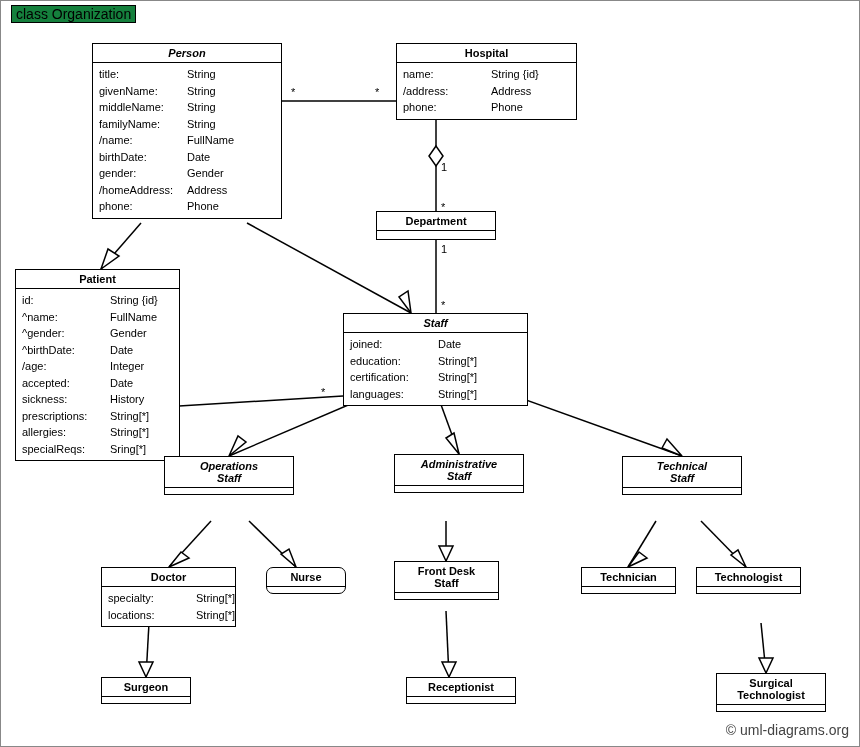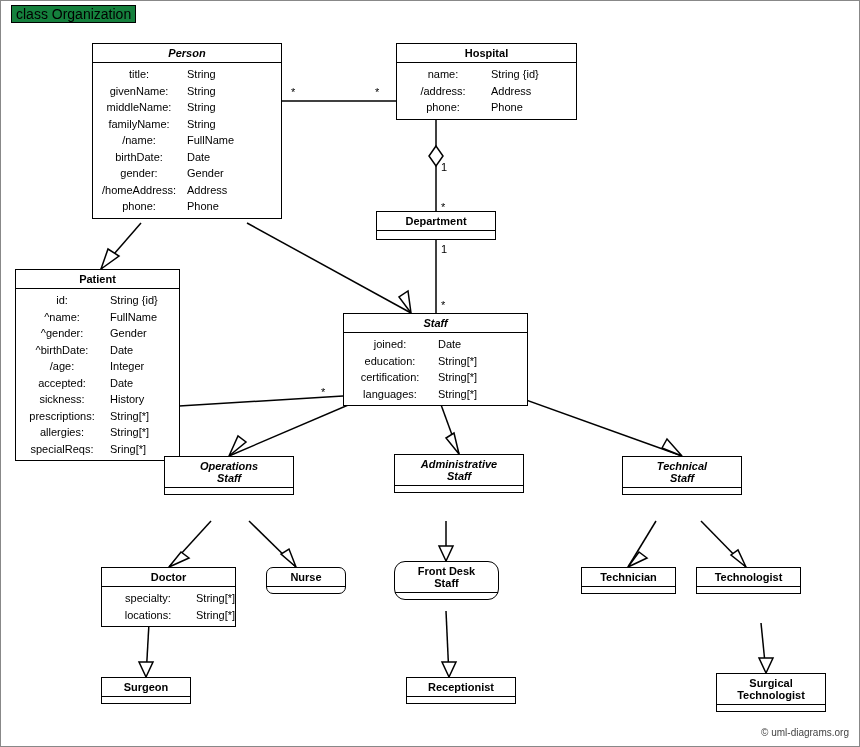--- a/index.html
+++ b/index.html
@@ -38,40 +38,39 @@
       text-align: center;
       padding: 3px 6px;
       font-weight: bold;
     }
     .uml-class .class-header.italic {
       font-style: italic;
     }
     .uml-class .class-body {
       padding: 3px 6px;
       line-height: 1.5;
-      text-align: center;
     }
     .attr-row {
       display: flex;
       gap: 8px;
     }
     .attr-name { min-width: 80px; }
     .attr-type { }
     svg.arrows {
       position: absolute;
       top: 0; left: 0;
       width: 860px;
       height: 747px;
       pointer-events: none;
     }
     .copyright {
       position: absolute;
       bottom: 8px;
       right: 10px;
-      font-size: 10px;
+      font-size: 14px;
       color: #444;
     }
   </style>
 </head>
 <body>
 
 <div id="diagram-container">
 
   <div class="class-label">class Organization</div>
 
@@ -306,21 +305,21 @@
           <span class="attr-type">String[*]</span>
         </div>
     </div>
   </div>
 
   <div class="uml-class" style="left:265px; top:566px; width:80px;border-radius:7px;">
     <div class="class-header">Nurse</div>
     <div class="class-body" style="min-height:6px;"></div>
   </div>
 
-  <div class="uml-class" style="left:393px; top:560px; width:105px; text-align:center;border-radius:11px;">
+  <div class="uml-class" style="left:393px; top:560px; width:105px; text-align:center;">
     <div class="class-header" style="white-space:pre-line;">Front Desk
 Staff</div>
     <div class="class-body" style="min-height:6px;"></div>
   </div>
 
   <div class="uml-class" style="left:580px; top:566px; width:95px;">
     <div class="class-header">Technician</div>
     <div class="class-body" style="min-height:6px;"></div>
   </div>
 

